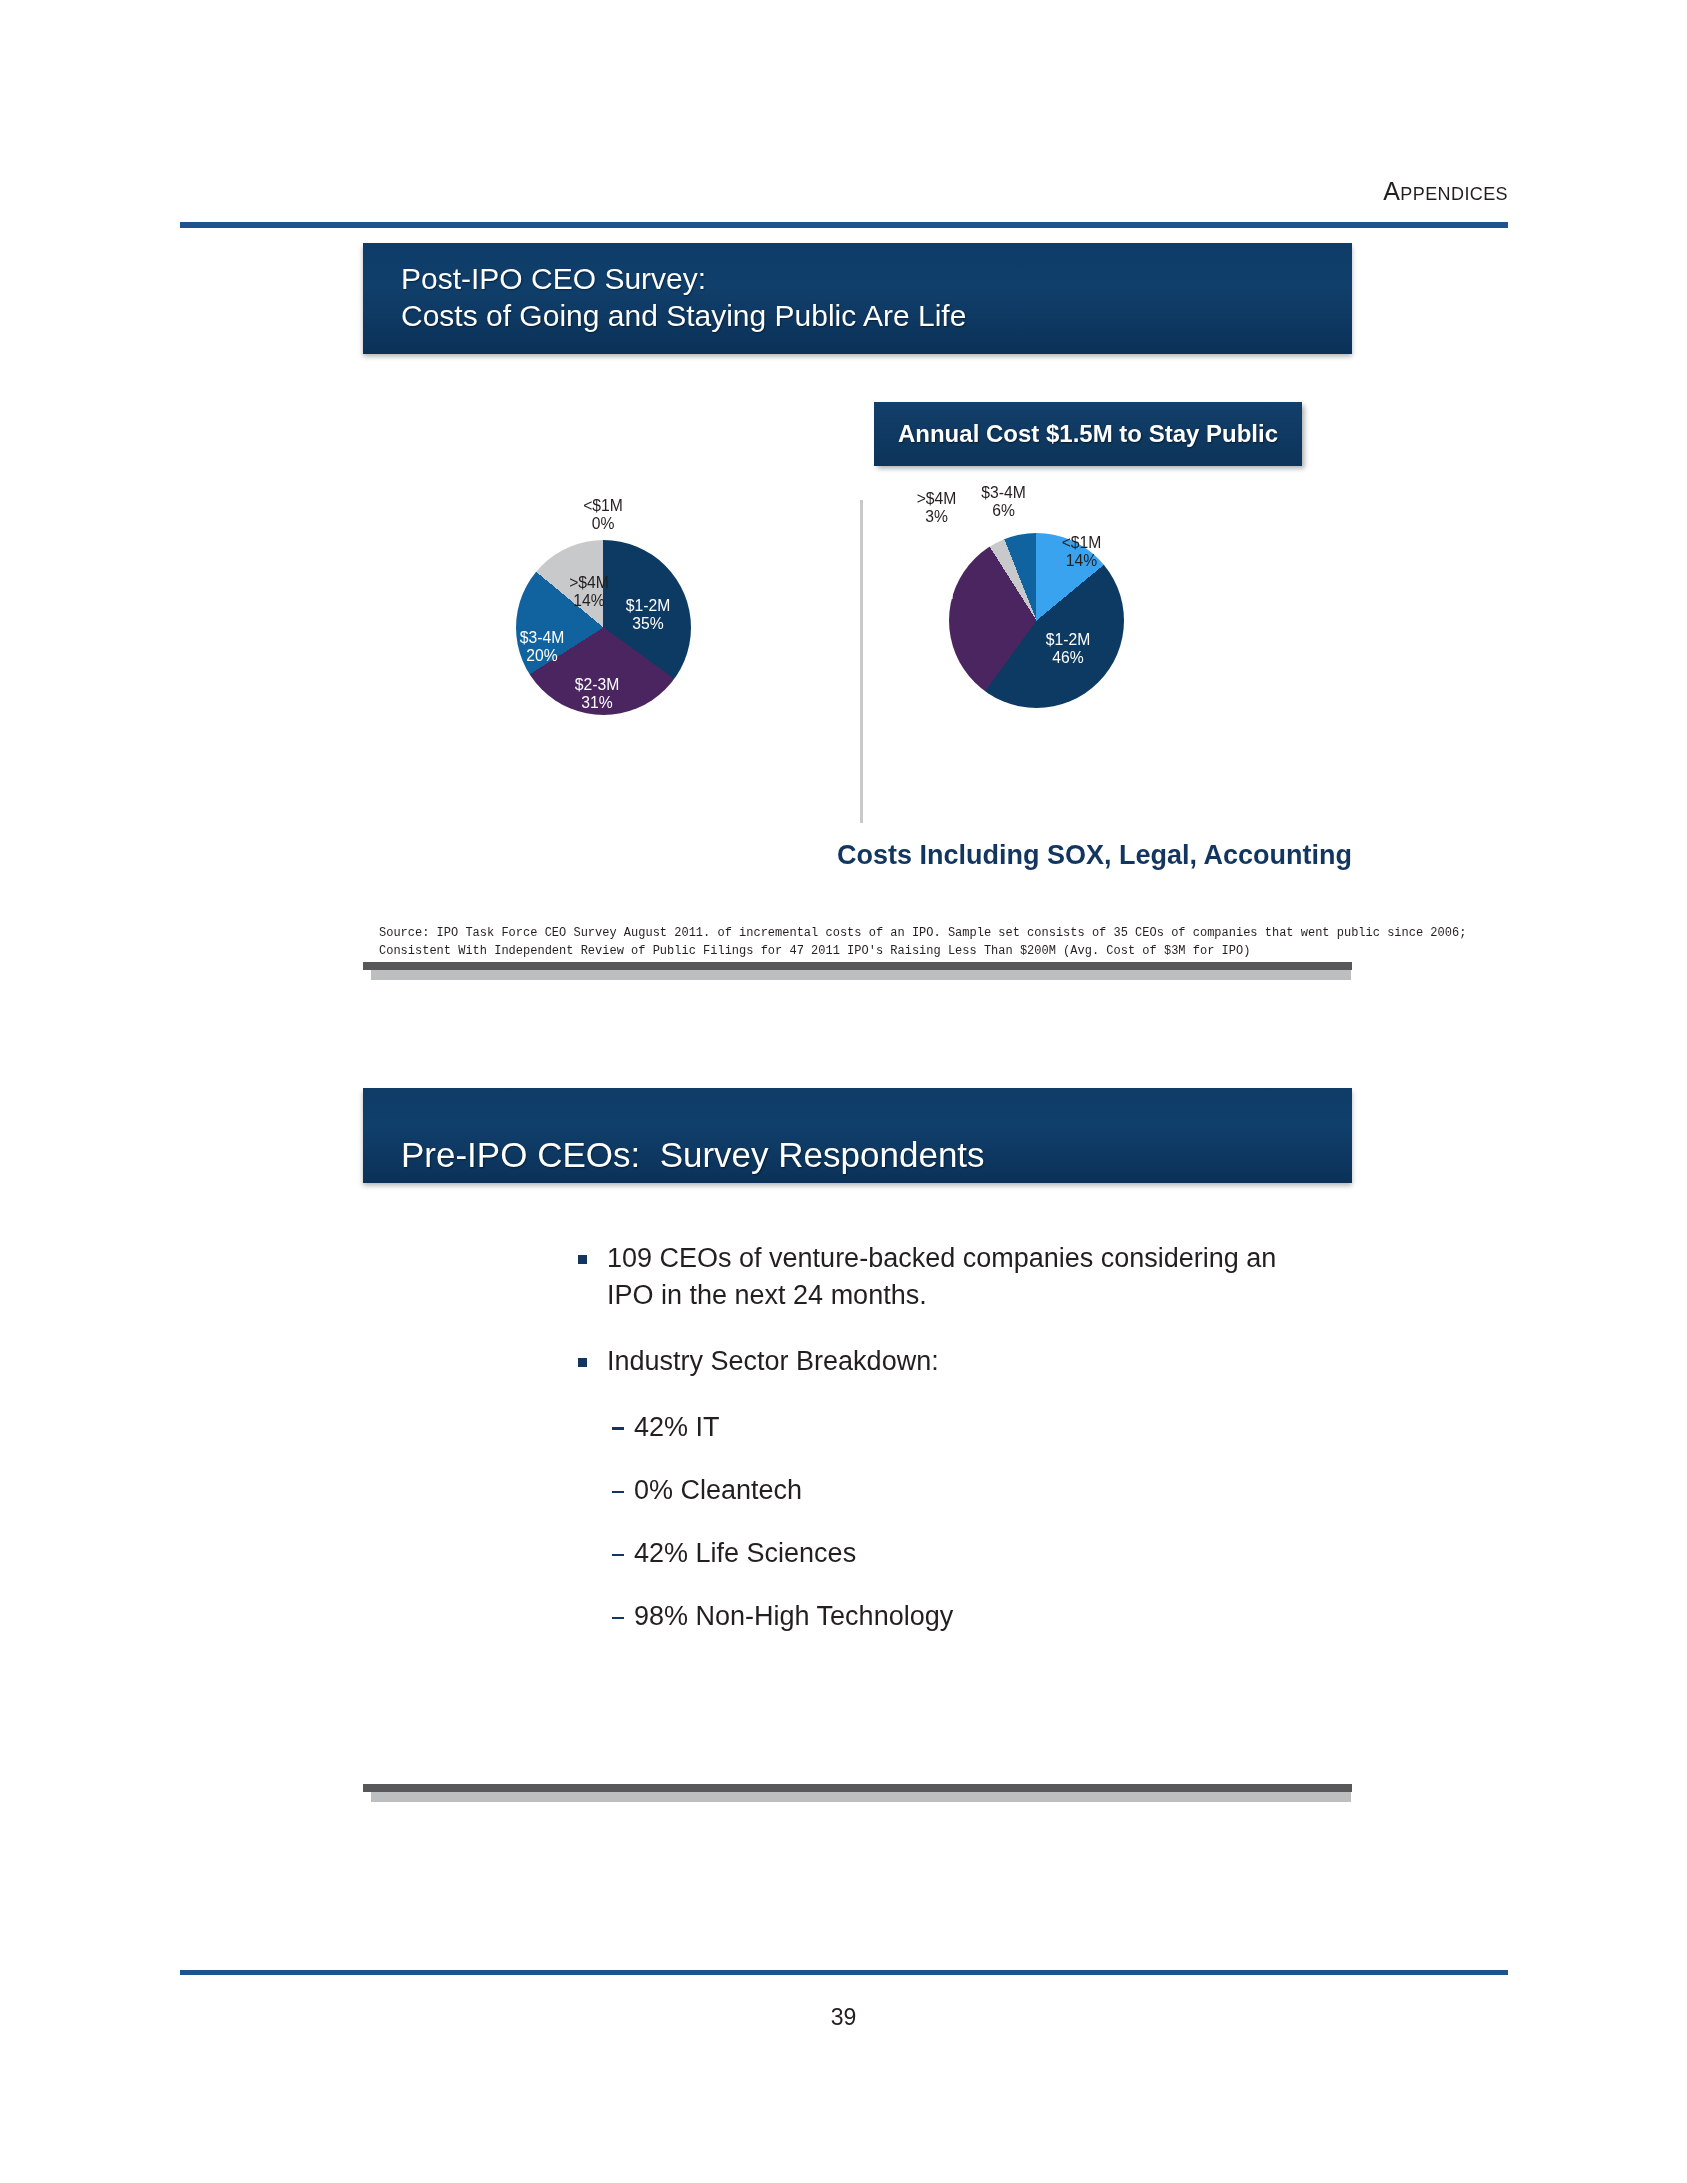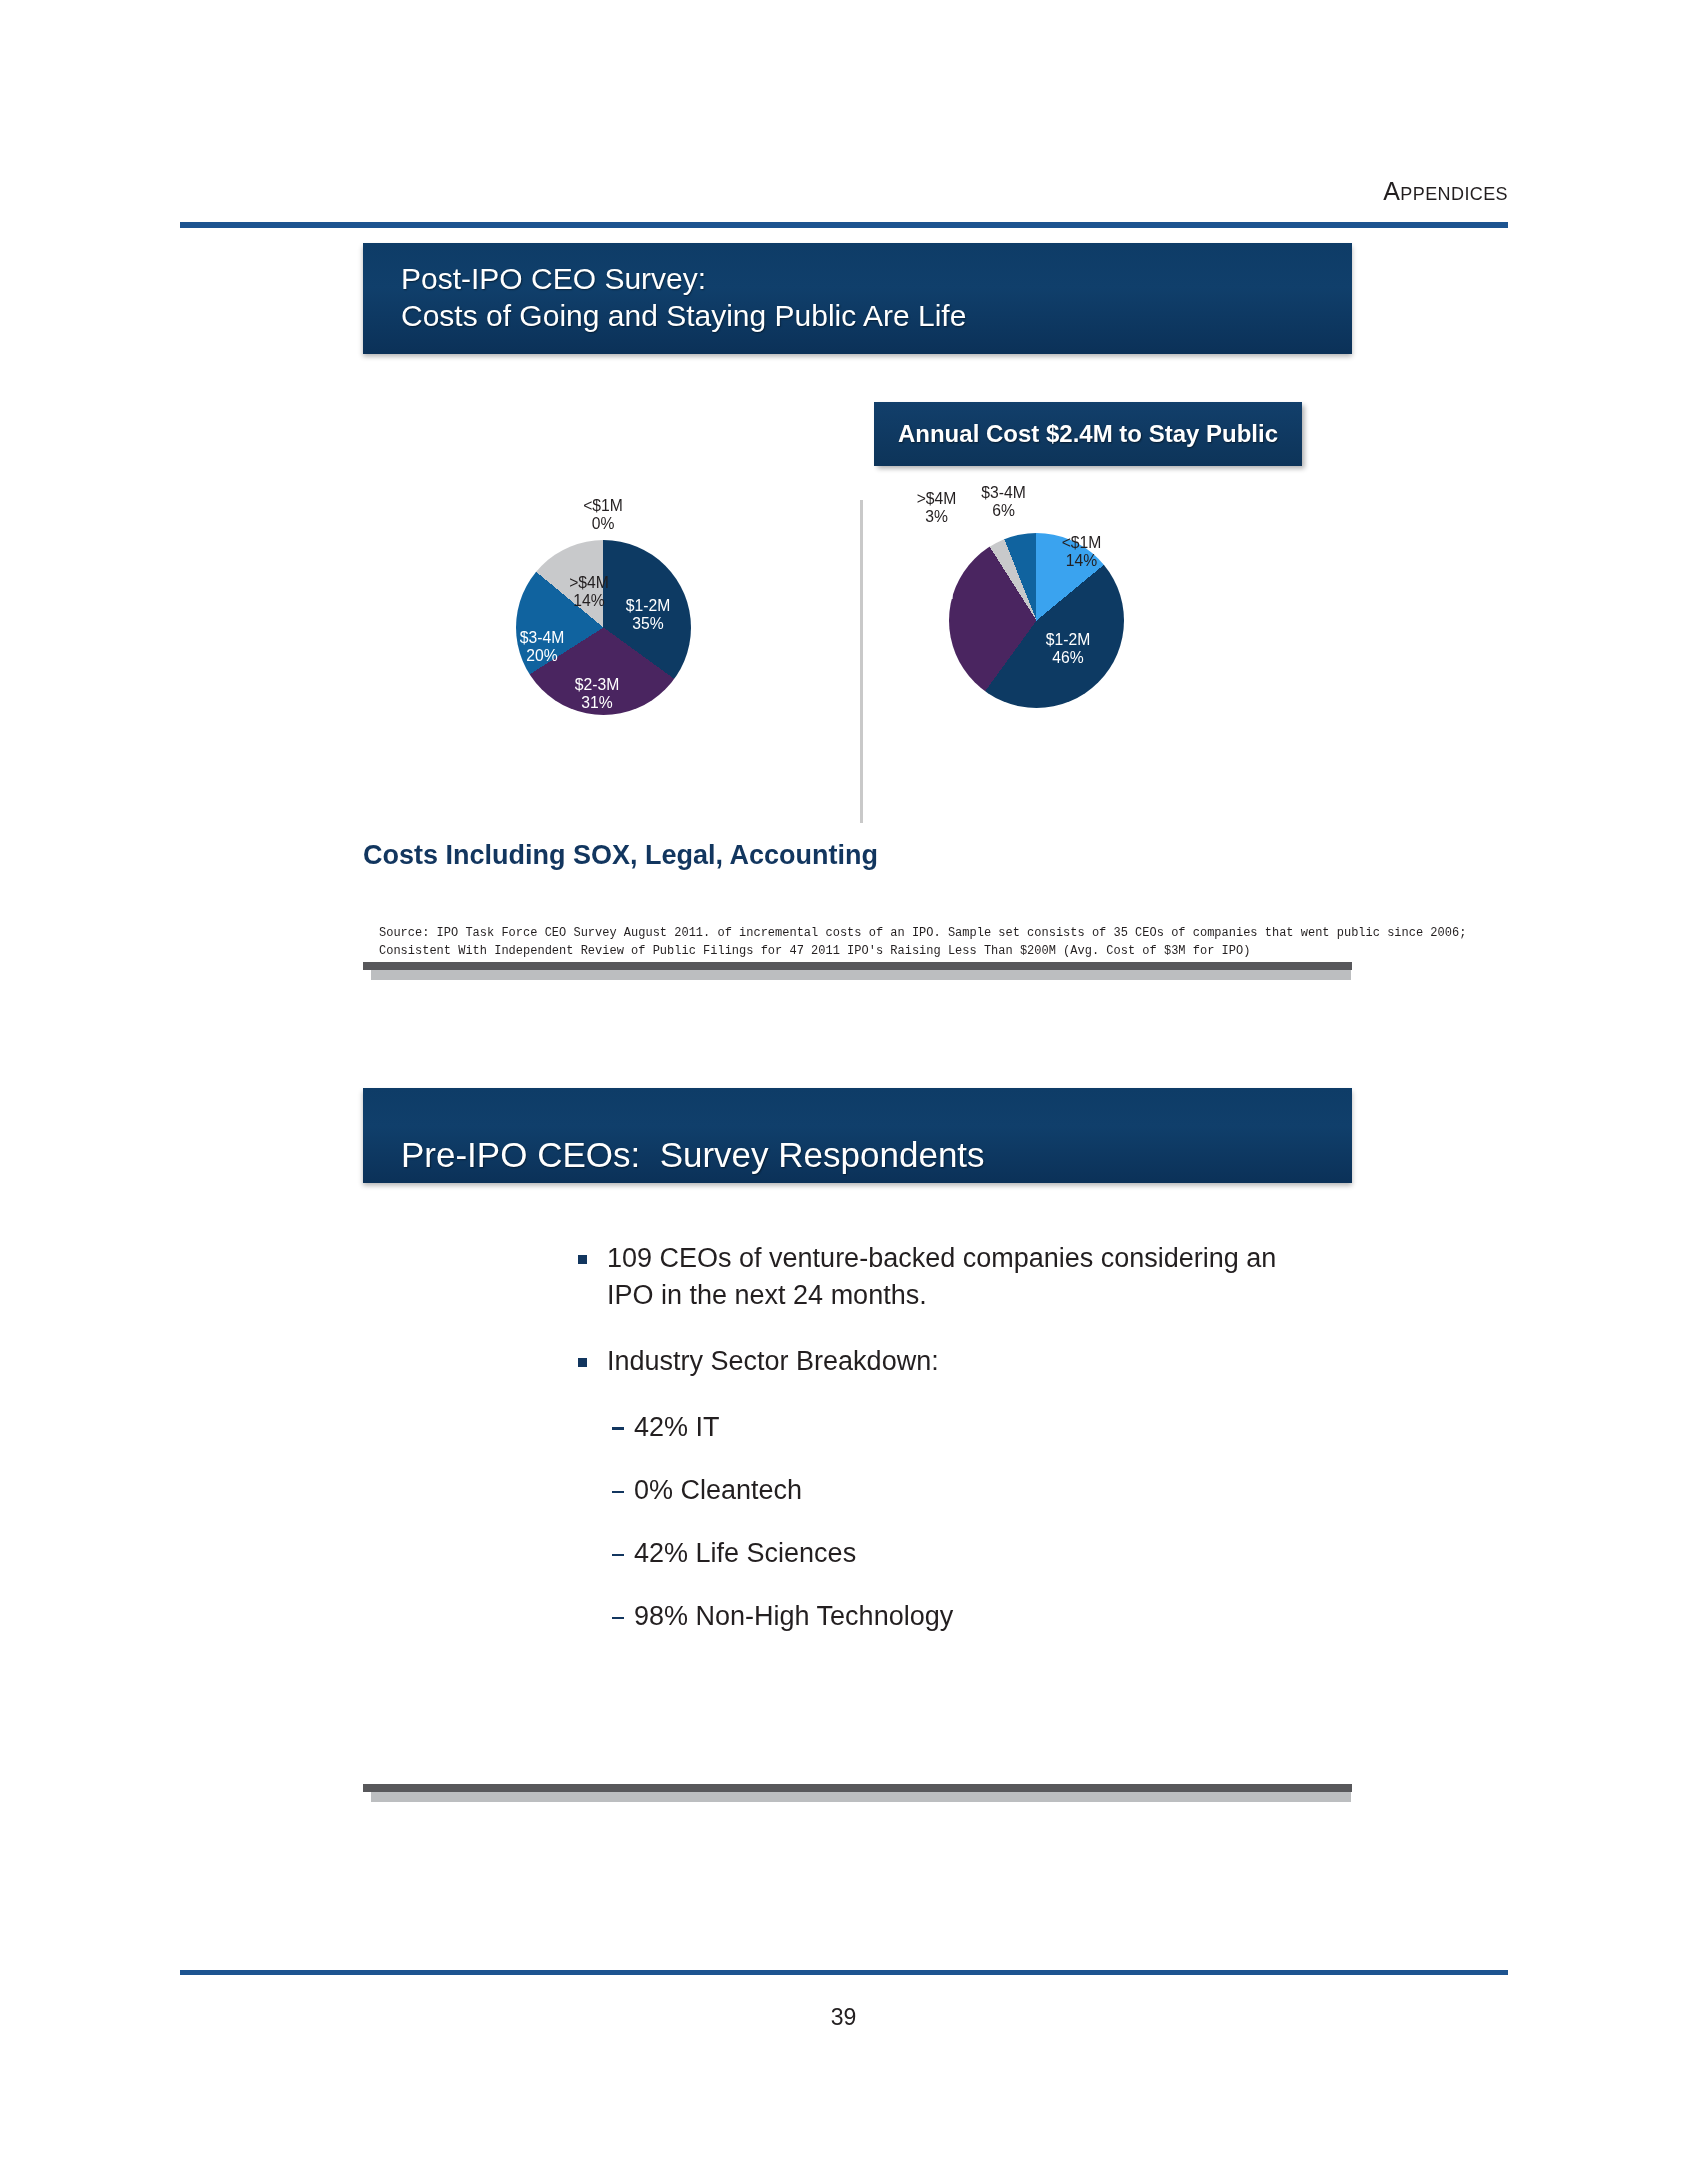--- a/index.html
+++ b/index.html
@@ -174,21 +174,21 @@
   #lbl-r-lt1m  { left: 185px; top: 52px; width: 79px; }
   #lbl-r-23m   { left: 35px;  top: 103px; width: 79px; }
   #lbl-r-12m   { left: 170px; top: 149px; width: 82px; }
 
   
   #chart-caption {
     position: absolute;
     left: 0;
     top: 597px;
     width: 989px;
-    text-align: left;
+    text-align: right;
     color: #12365f;
     font-size: 27px;
     font-weight: bold;
     font-family: "Liberation Sans", sans-serif;
   }
 
   
   #source-note {
     position: absolute;
     left: 16px;
@@ -296,21 +296,21 @@
   <div id="header-rule"></div>
 </div>
 
 <div class="slide" id="slide-one">
 
   <div class="slide-title-banner" id="slide-one-banner">
     <div class="slide-title-text" id="slide-one-title"><span>Post-IPO CEO Survey:</span><br><span>Costs of Going and Staying Public Are Life</span></div>
   </div>
 
   <div class="callout-box" id="callout-stay-public">
-    <span class="callout-label">Annual Cost $2.4M to Stay Public</span>
+    <span class="callout-label">Annual Cost $1.5M to Stay Public</span>
   </div>
 
   <div id="chart-area">
 
     <div id="chart-divider"></div>
 
     <div class="pie-block" id="pie-block-left">
       <div class="pie-circle" id="pie-left-circle" style="background: conic-gradient(rgb(13, 58, 99) 0deg, rgb(13, 58, 99) 126deg, rgb(74, 37, 96) 126deg, rgb(74, 37, 96) 237.6deg, rgb(16, 99, 159) 237.6deg, rgb(16, 99, 159) 309.6deg, rgb(200, 201, 203) 309.6deg, rgb(200, 201, 203) 360deg);"></div>
 
       <div class="pie-outer-label" id="lbl-l-lt1m">&lt;$1M

